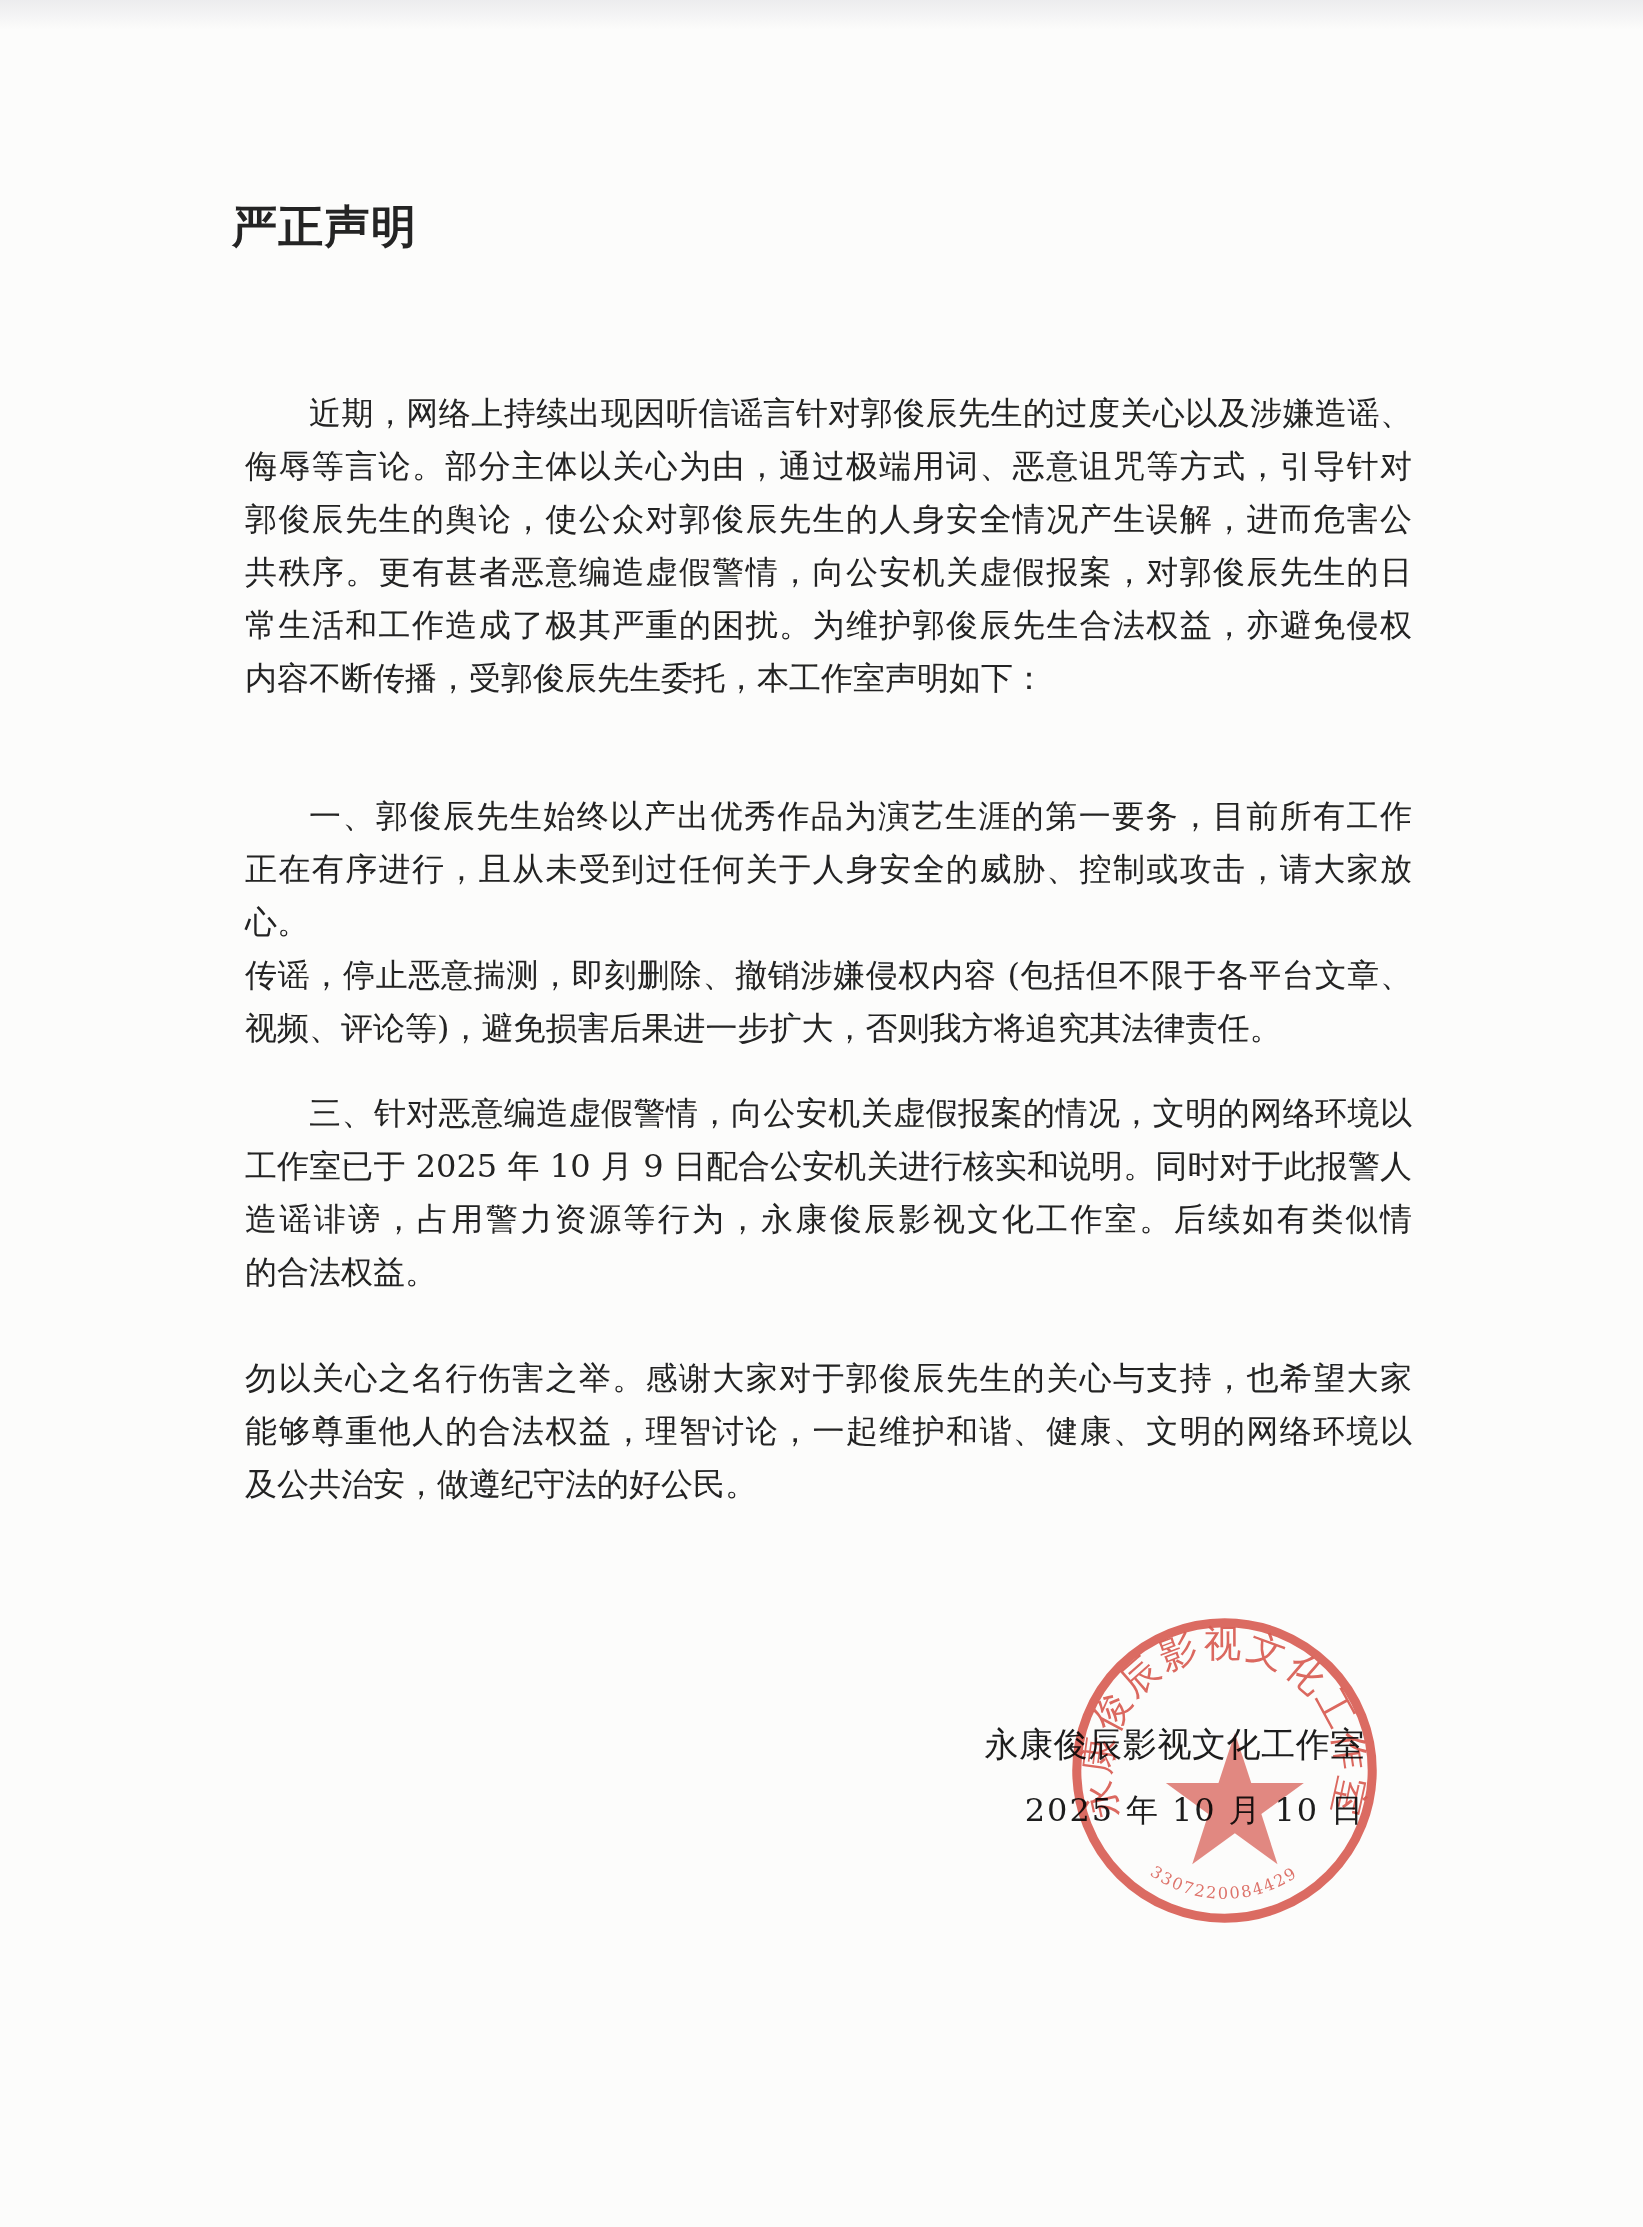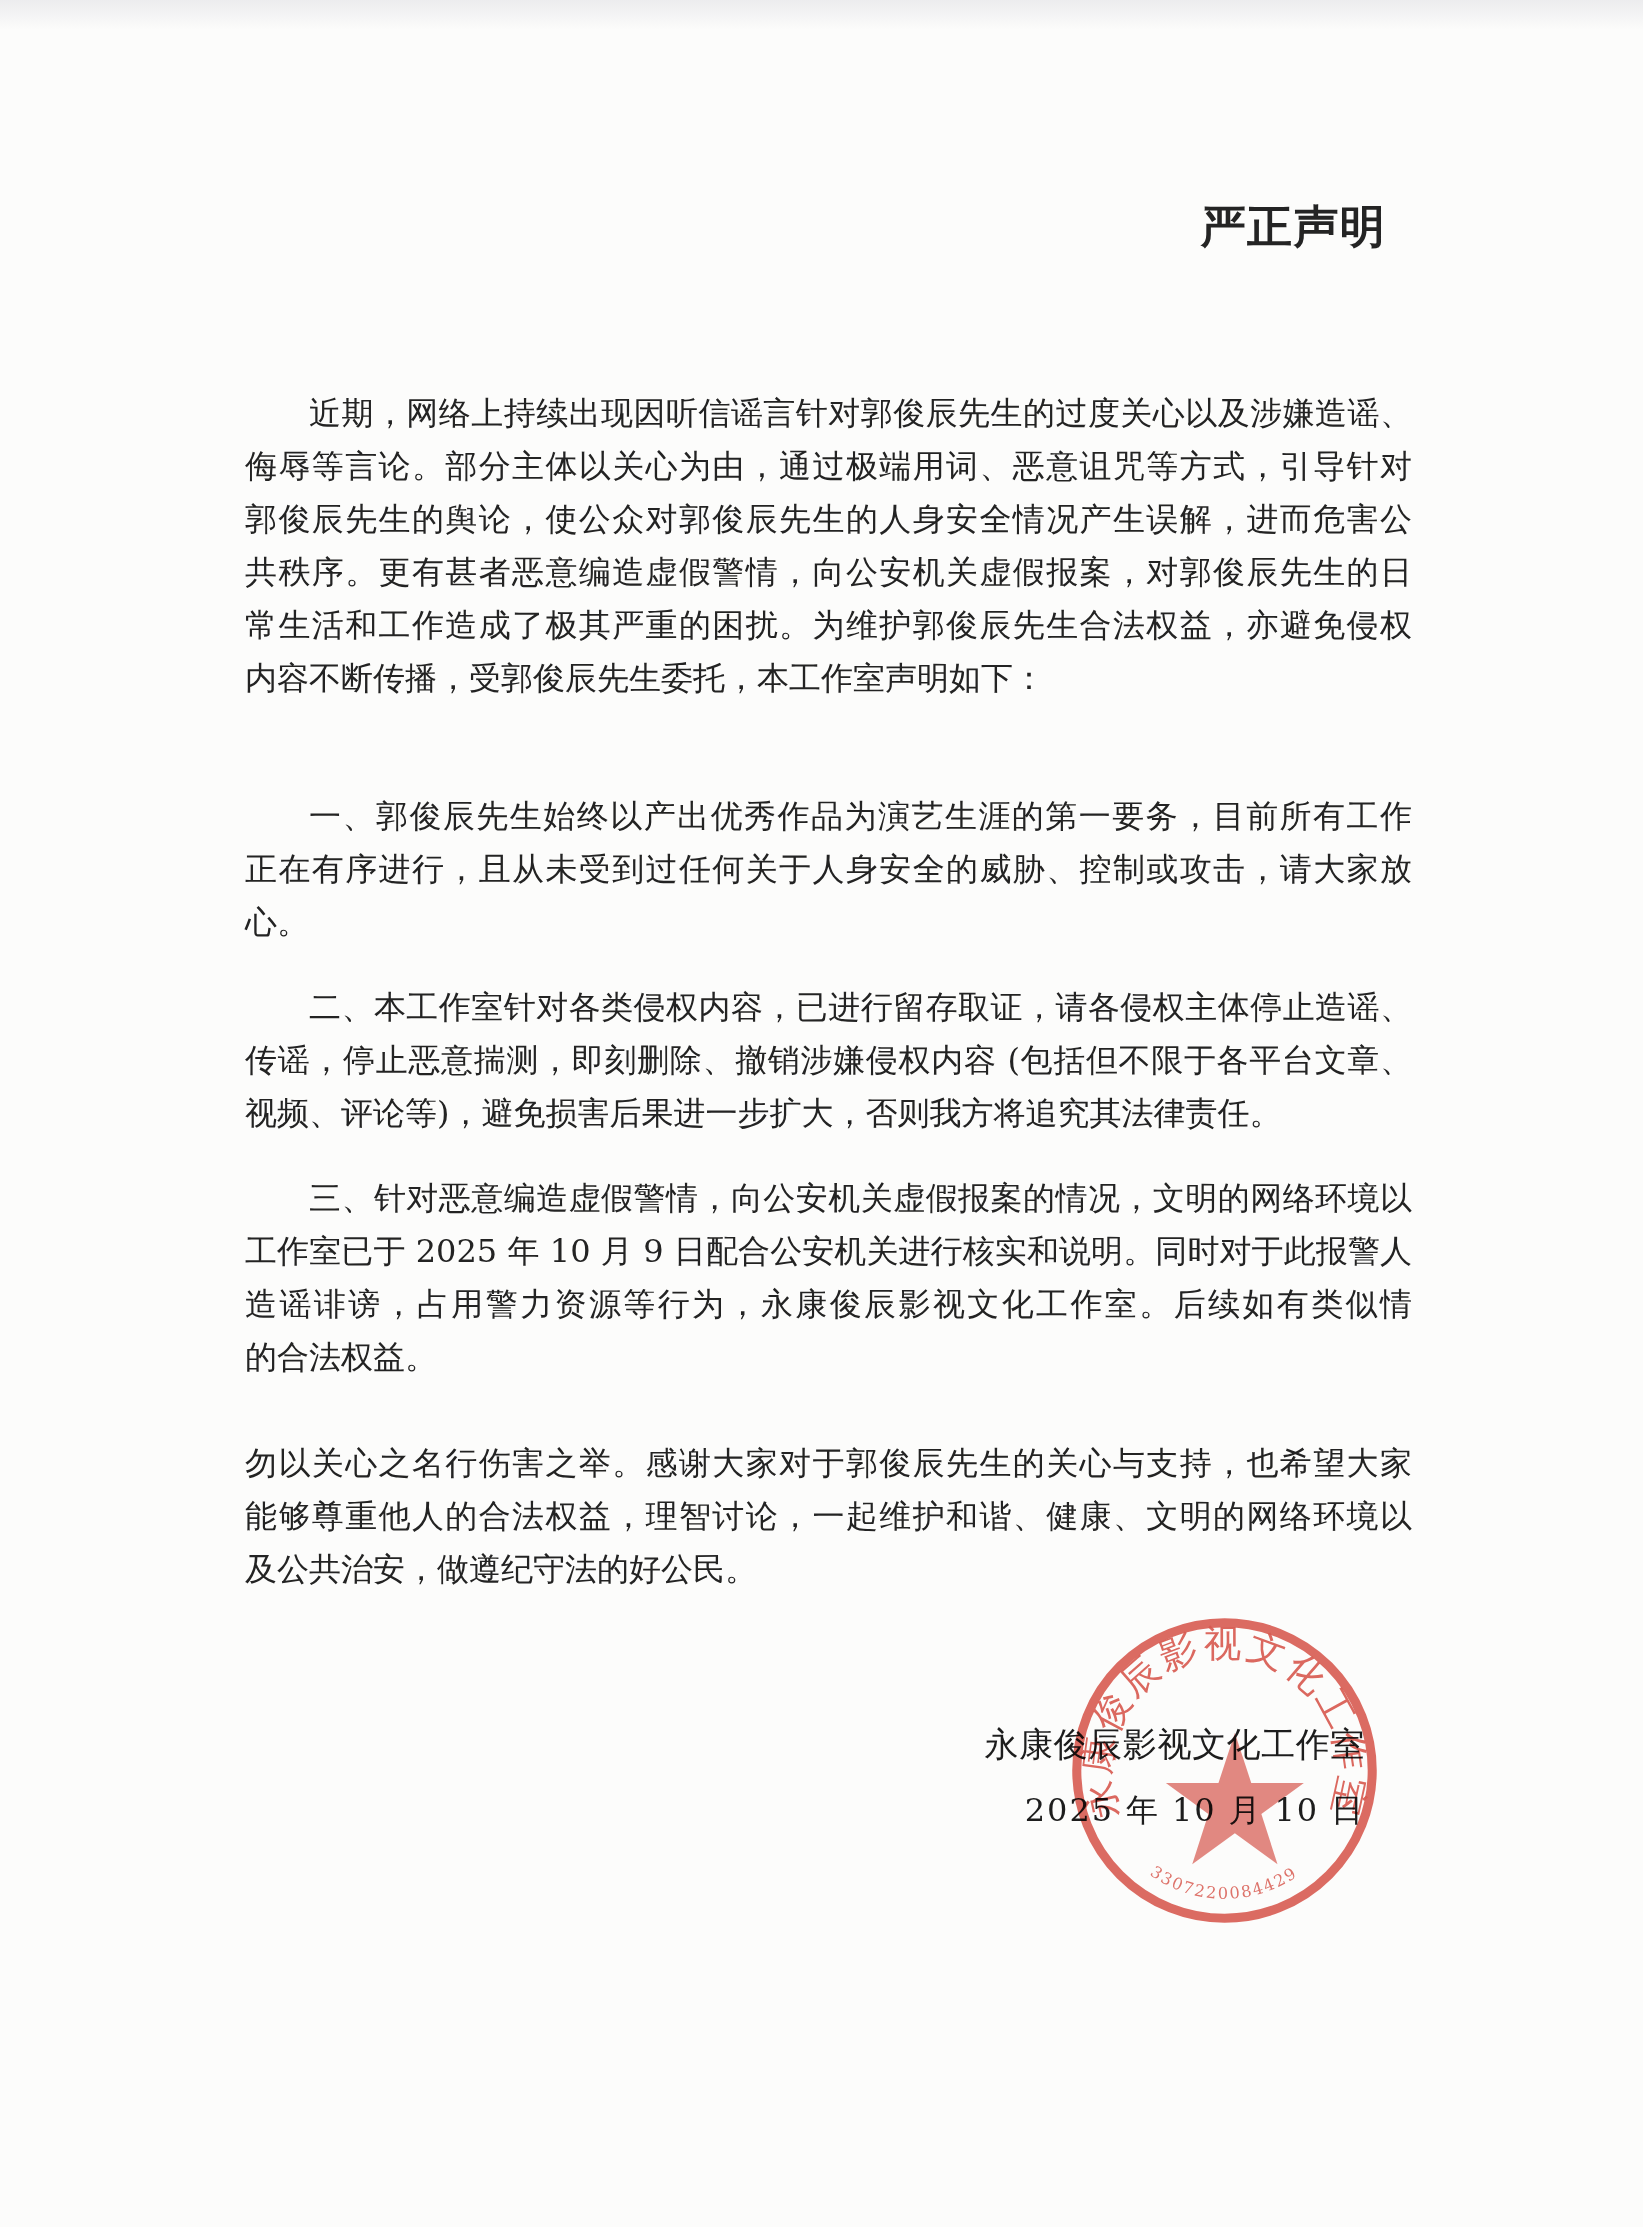--- a/index.html
+++ b/index.html
@@ -16,21 +16,21 @@
   .page::before{
     content:"";
     position:absolute;left:0;top:0;right:0;height:30px;
     background:linear-gradient(#ececee,#fcfcfb);
     pointer-events:none;
   }
   .doc-title{
     position:absolute;
     left:232px;top:197px;width:1154px;
     margin:0;
-    text-align:right;
+    text-align:left;
     font-size:45px;
     font-weight:bold;
     letter-spacing:1.3px;
     color:#242424;
   }
   .body-block{
     position:absolute;
     left:245px;top:355px;width:1167px;
   }
   .pline{
@@ -85,21 +85,20 @@
       <div class="pline indent">近期，网络上持续出现因听信谣言针对郭俊辰先生的过度关心以及涉嫌造谣、</div>
       <div class="pline">侮辱等言论。部分主体以关心为由，通过极端用词、恶意诅咒等方式，引导针对</div>
       <div class="pline">郭俊辰先生的舆论，使公众对郭俊辰先生的人身安全情况产生误解，进而危害公</div>
       <div class="pline">共秩序。更有甚者恶意编造虚假警情，向公安机关虚假报案，对郭俊辰先生的日</div>
       <div class="pline">常生活和工作造成了极其严重的困扰。为维护郭俊辰先生合法权益，亦避免侵权</div>
       <div class="pline last">内容不断传播，受郭俊辰先生委托，本工作室声明如下：</div>
       <div class="gap"></div>
       <div class="pline indent">一、郭俊辰先生始终以产出优秀作品为演艺生涯的第一要务，目前所有工作</div>
       <div class="pline">正在有序进行，且从未受到过任何关于人身安全的威胁、控制或攻击，请大家放</div>
       <div class="pline last">心。</div>
-      <div class="pline indent">二、本工作室针对各类侵权内容，已进行留存取证，请各侵权主体停止造谣、</div>
       <div class="pline">传谣，停止恶意揣测，即刻删除、撤销涉嫌侵权内容 (包括但不限于各平台文章、</div>
       <div class="pline last">视频、评论等)，避免损害后果进一步扩大，否则我方将追究其法律责任。</div>
       <div class="pline indent">三、针对恶意编造虚假警情，向公安机关虚假报案的情况，文明的网络环境以</div>
       <div class="pline">工作室已于 2025 年 10 月 9 日配合公安机关进行核实和说明。同时对于此报警人</div>
       <div class="pline">造谣诽谤，占用警力资源等行为，永康俊辰影视文化工作室。后续如有类似情</div>
       <div class="pline last">的合法权益。</div>
       <div class="gap"></div>
       <div class="pline">勿以关心之名行伤害之举。感谢大家对于郭俊辰先生的关心与支持，也希望大家</div>
       <div class="pline">能够尊重他人的合法权益，理智讨论，一起维护和谐、健康、文明的网络环境以</div>
       <div class="pline last">及公共治安，做遵纪守法的好公民。</div>

